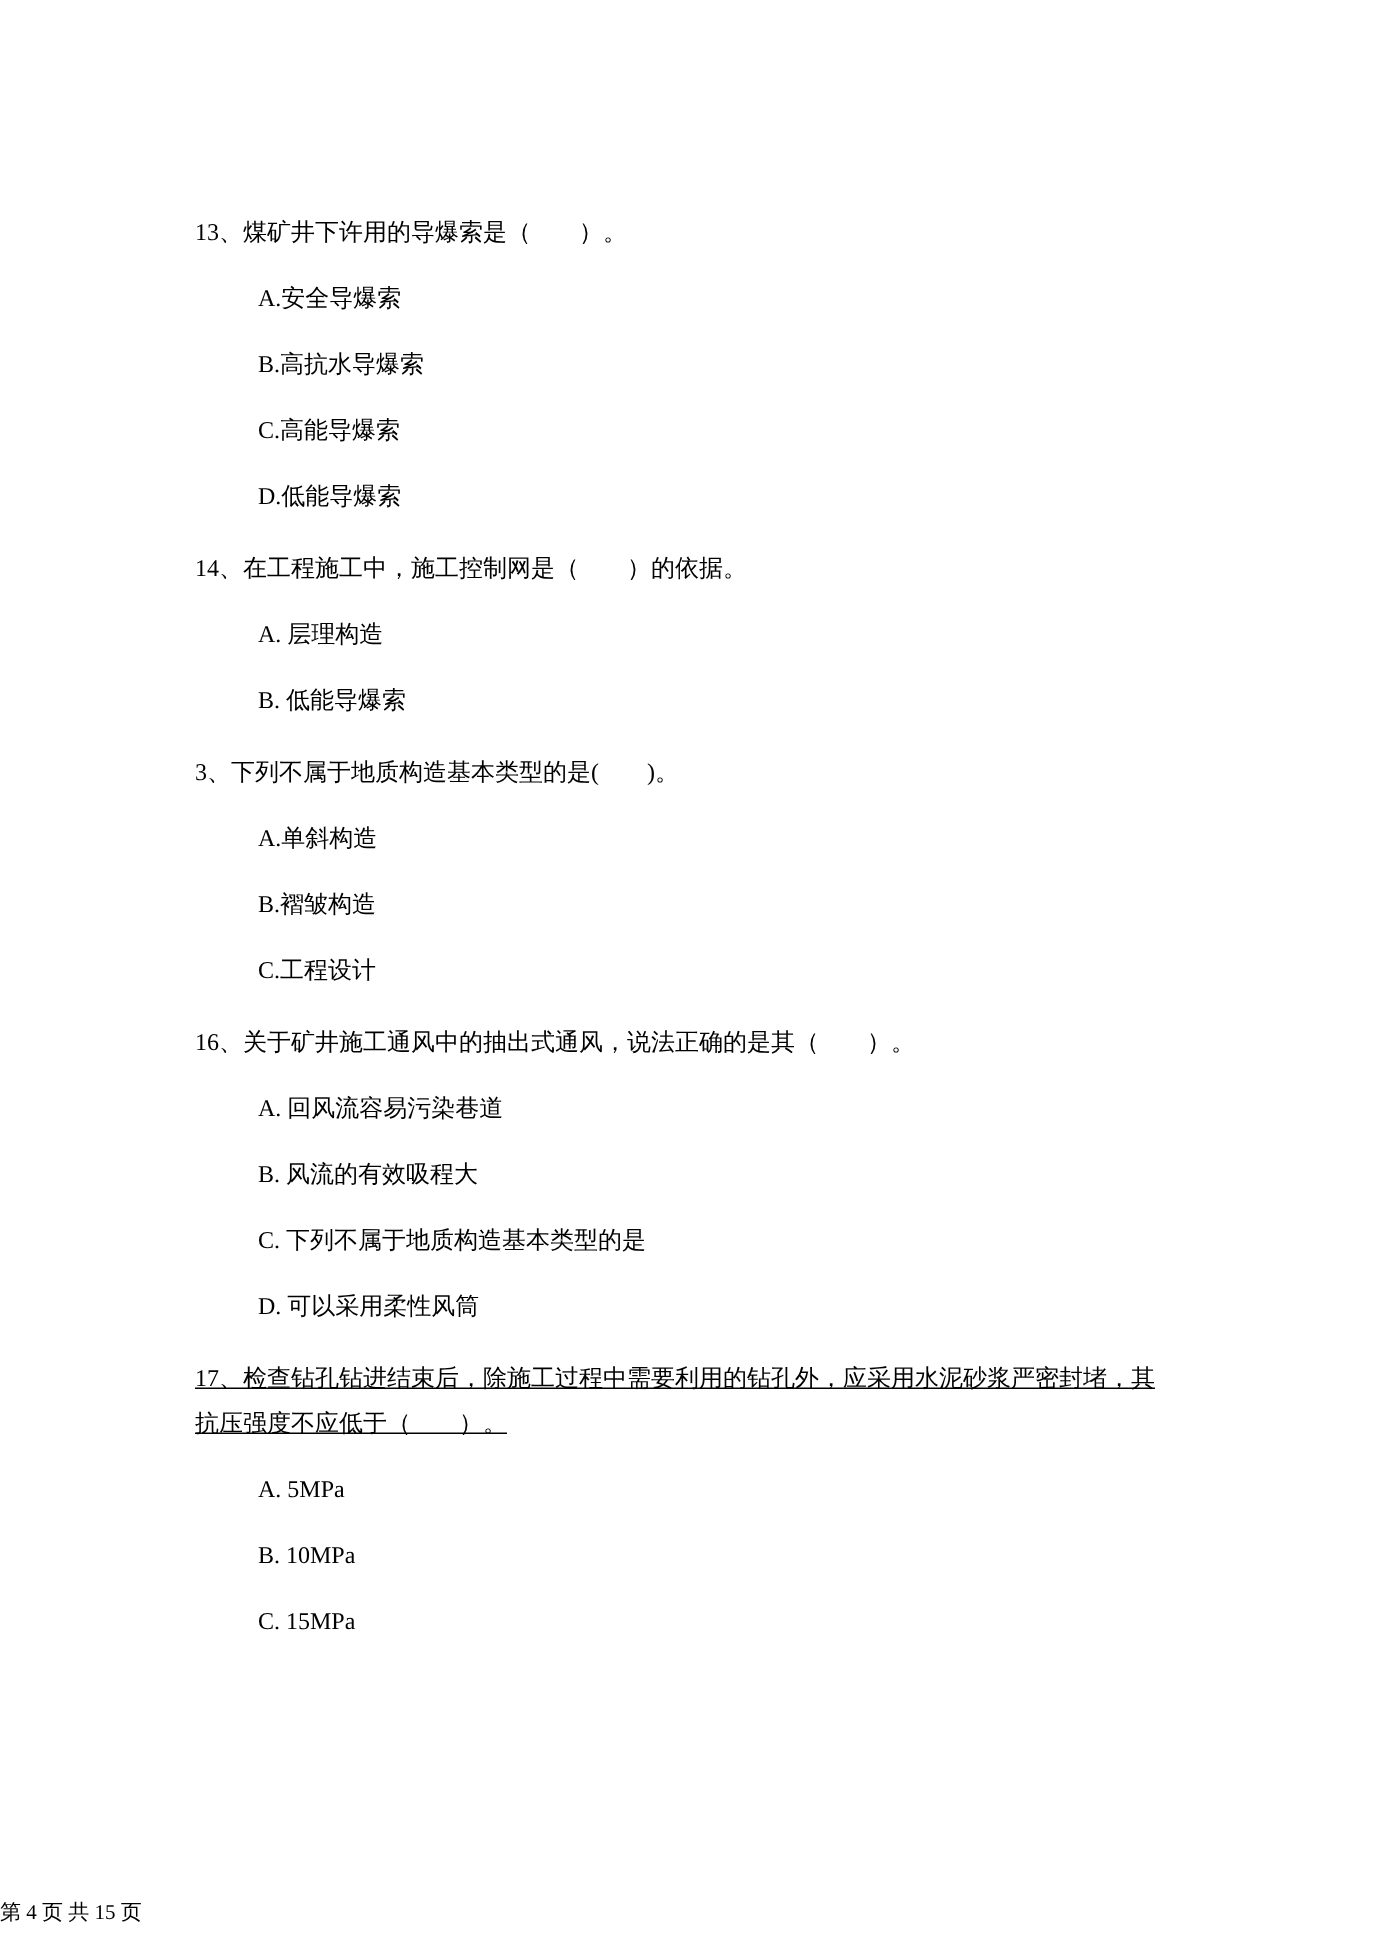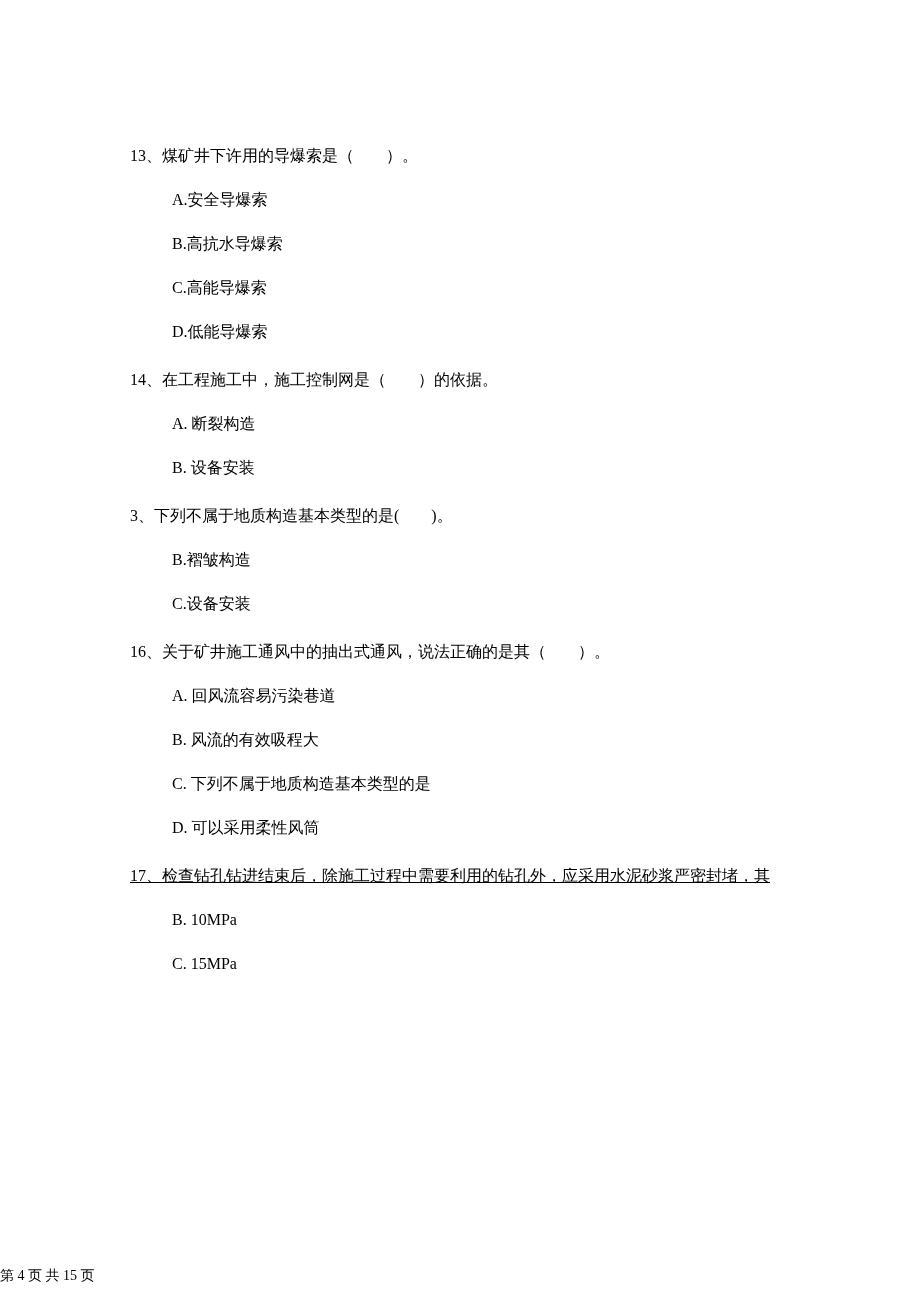--- a/index.html
+++ b/index.html
@@ -56,40 +56,43 @@
   <div class="question">
     <div class="stem">13、煤矿井下许用的导爆索是（　　）。</div>
     <div class="option">A.安全导爆索</div>
     <div class="option">B.高抗水导爆索</div>
     <div class="option">C.高能导爆索</div>
     <div class="option">D.低能导爆索</div>
   </div>
 
   <div class="question">
     <div class="stem">14、在工程施工中，施工控制网是（　　）的依据。</div>
-    <div class="option">A.  断裂构造</div>
-    <div class="option">B.  设备安装</div>
+    <div class="option">A.  层理构造</div>
+    <div class="option">B.  低能导爆索</div>
   </div>
 
   <div class="question">
     <div class="stem">3、下列不属于地质构造基本类型的是(　　)。</div>
+    <div class="option">A.单斜构造</div>
     <div class="option">B.褶皱构造</div>
-    <div class="option">C.设备安装</div>
+    <div class="option">C.工程设计</div>
   </div>
 
   <div class="question">
     <div class="stem">16、关于矿井施工通风中的抽出式通风，说法正确的是其（　　）。</div>
     <div class="option">A.  回风流容易污染巷道</div>
     <div class="option">B.  风流的有效吸程大</div>
     <div class="option">C.  下列不属于地质构造基本类型的是</div>
     <div class="option">D.  可以采用柔性风筒</div>
   </div>
 
   <div class="question">
     <div class="stem-wrap">
       <div>17、检查钻孔钻进结束后，除施工过程中需要利用的钻孔外，应采用水泥砂浆严密封堵，其</div>
+      <div class="stem-line2">抗压强度不应低于（　　）。</div>
     </div>
+    <div class="option">A.  5MPa</div>
     <div class="option">B.  10MPa</div>
     <div class="option">C.  15MPa</div>
   </div>
 
   <div class="footer">第 4 页 共 15 页</div>
 </div>
 
 </body></html>

